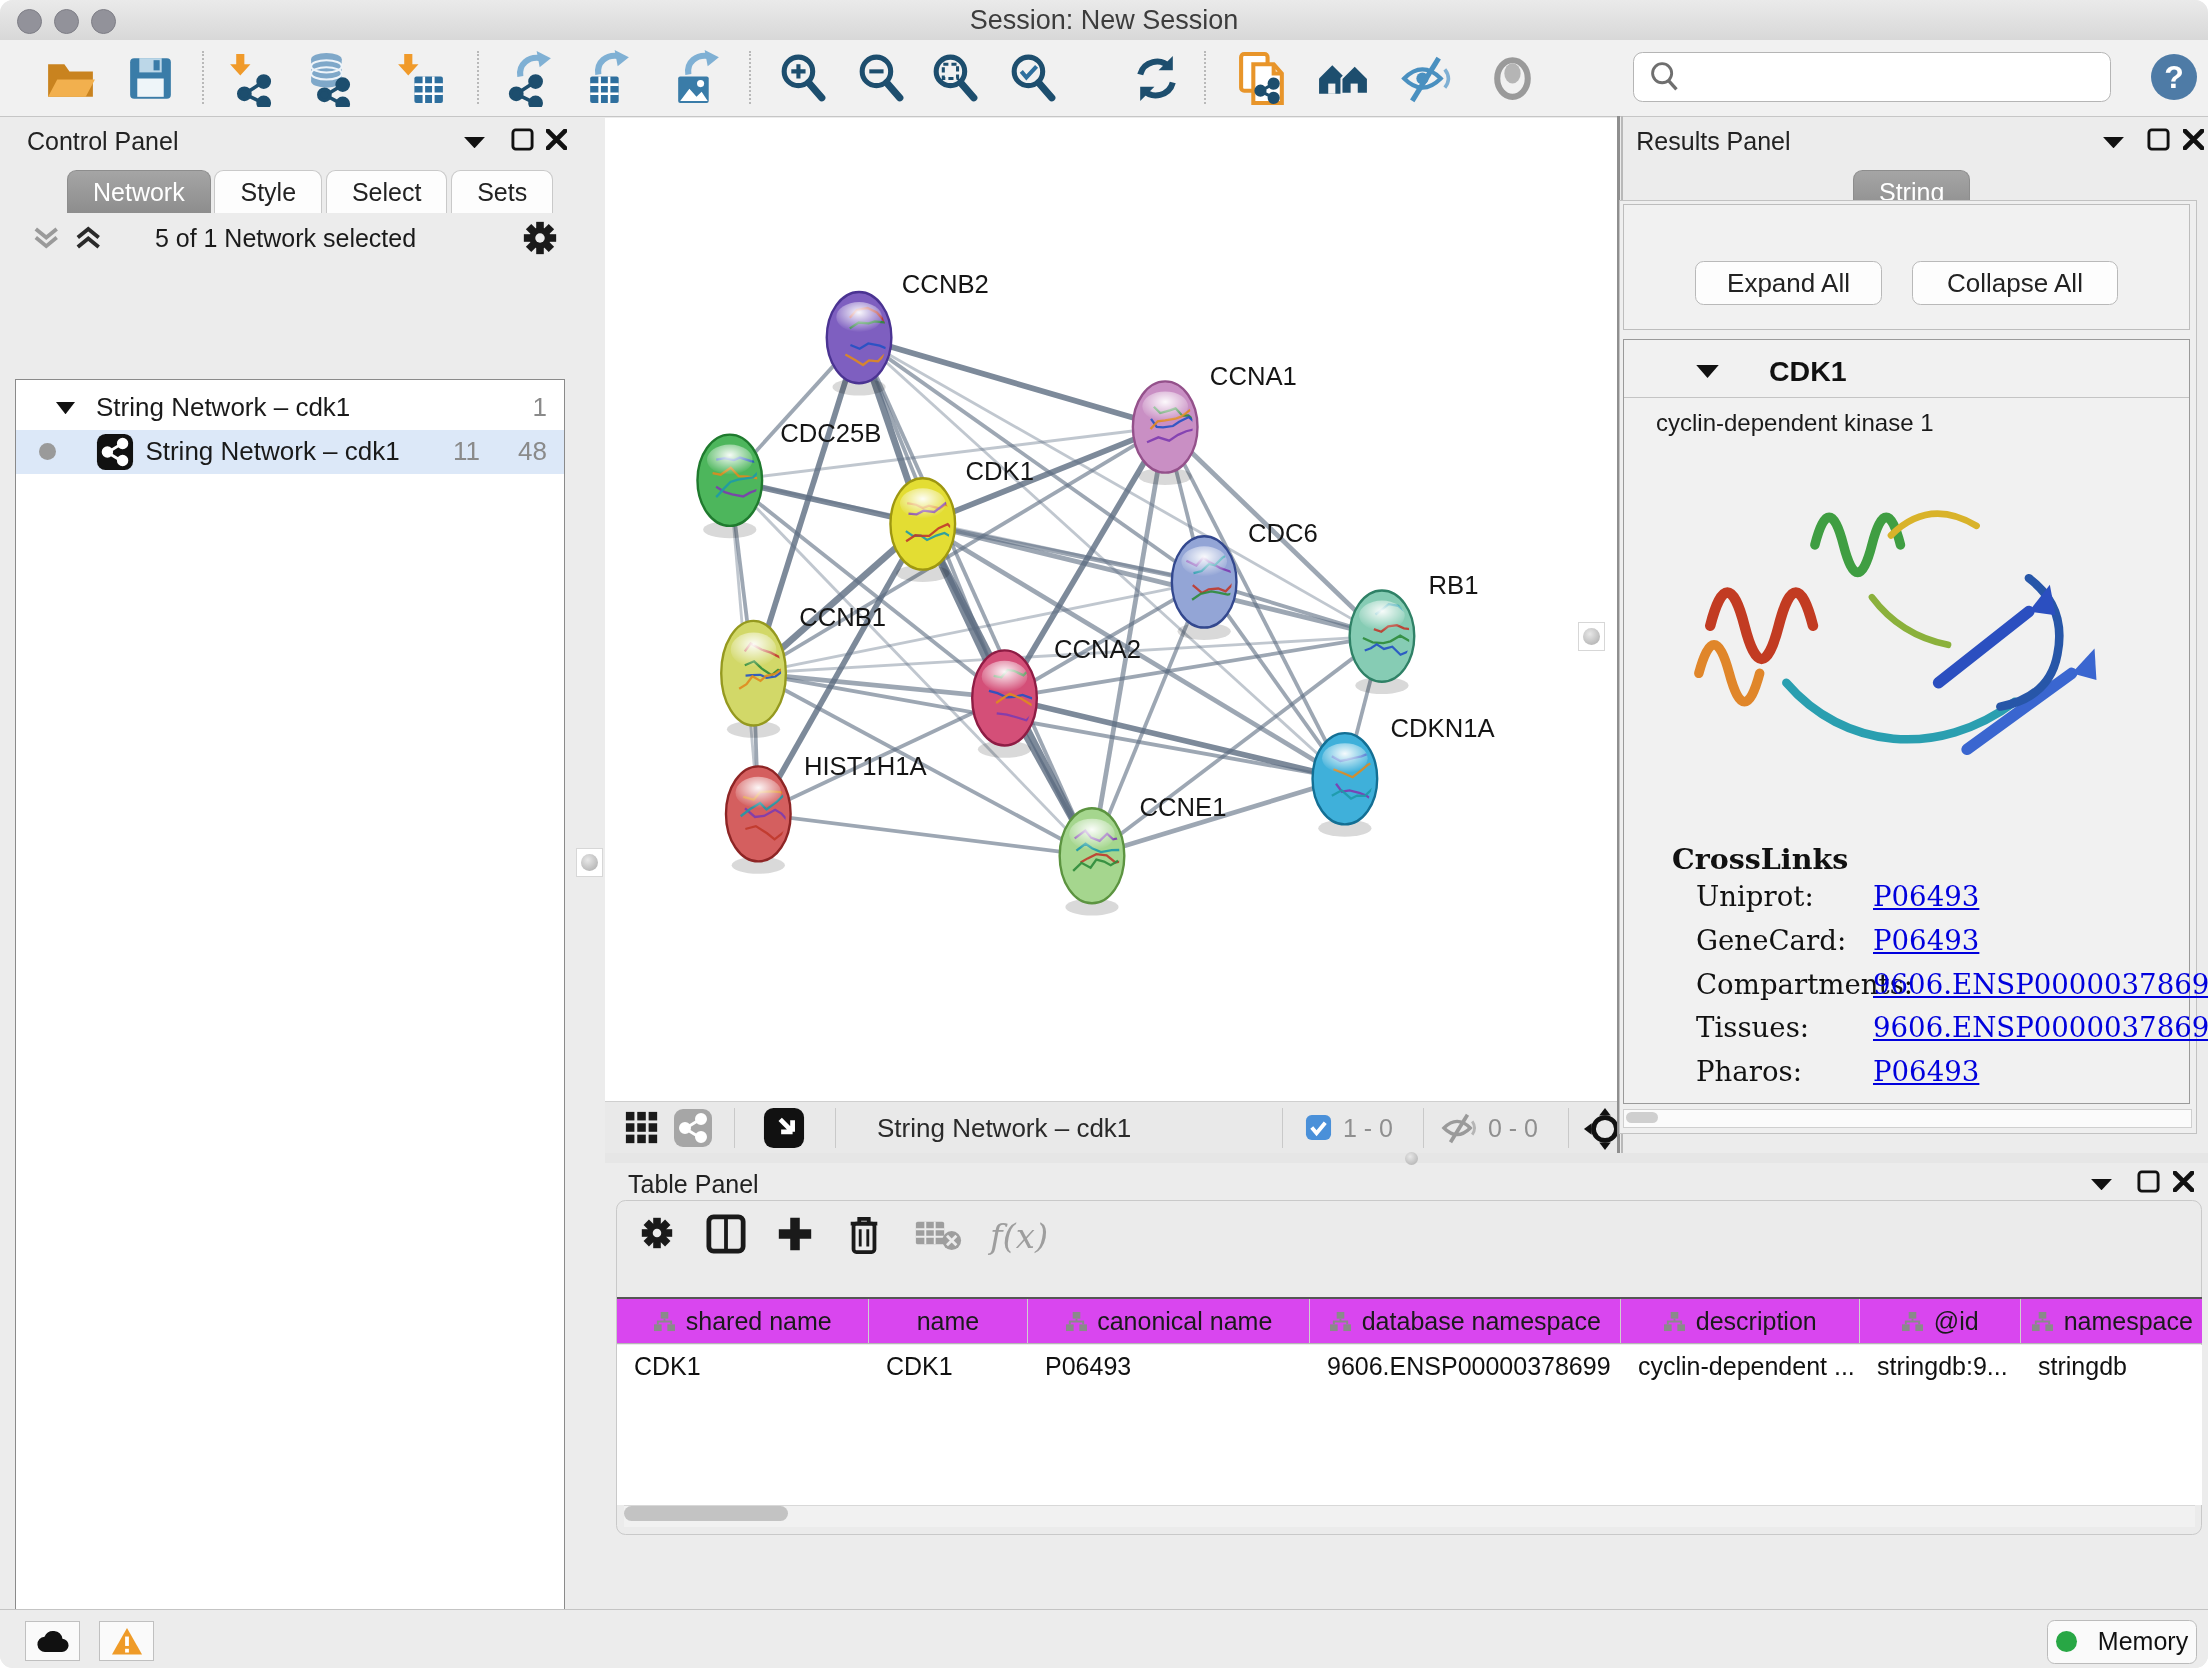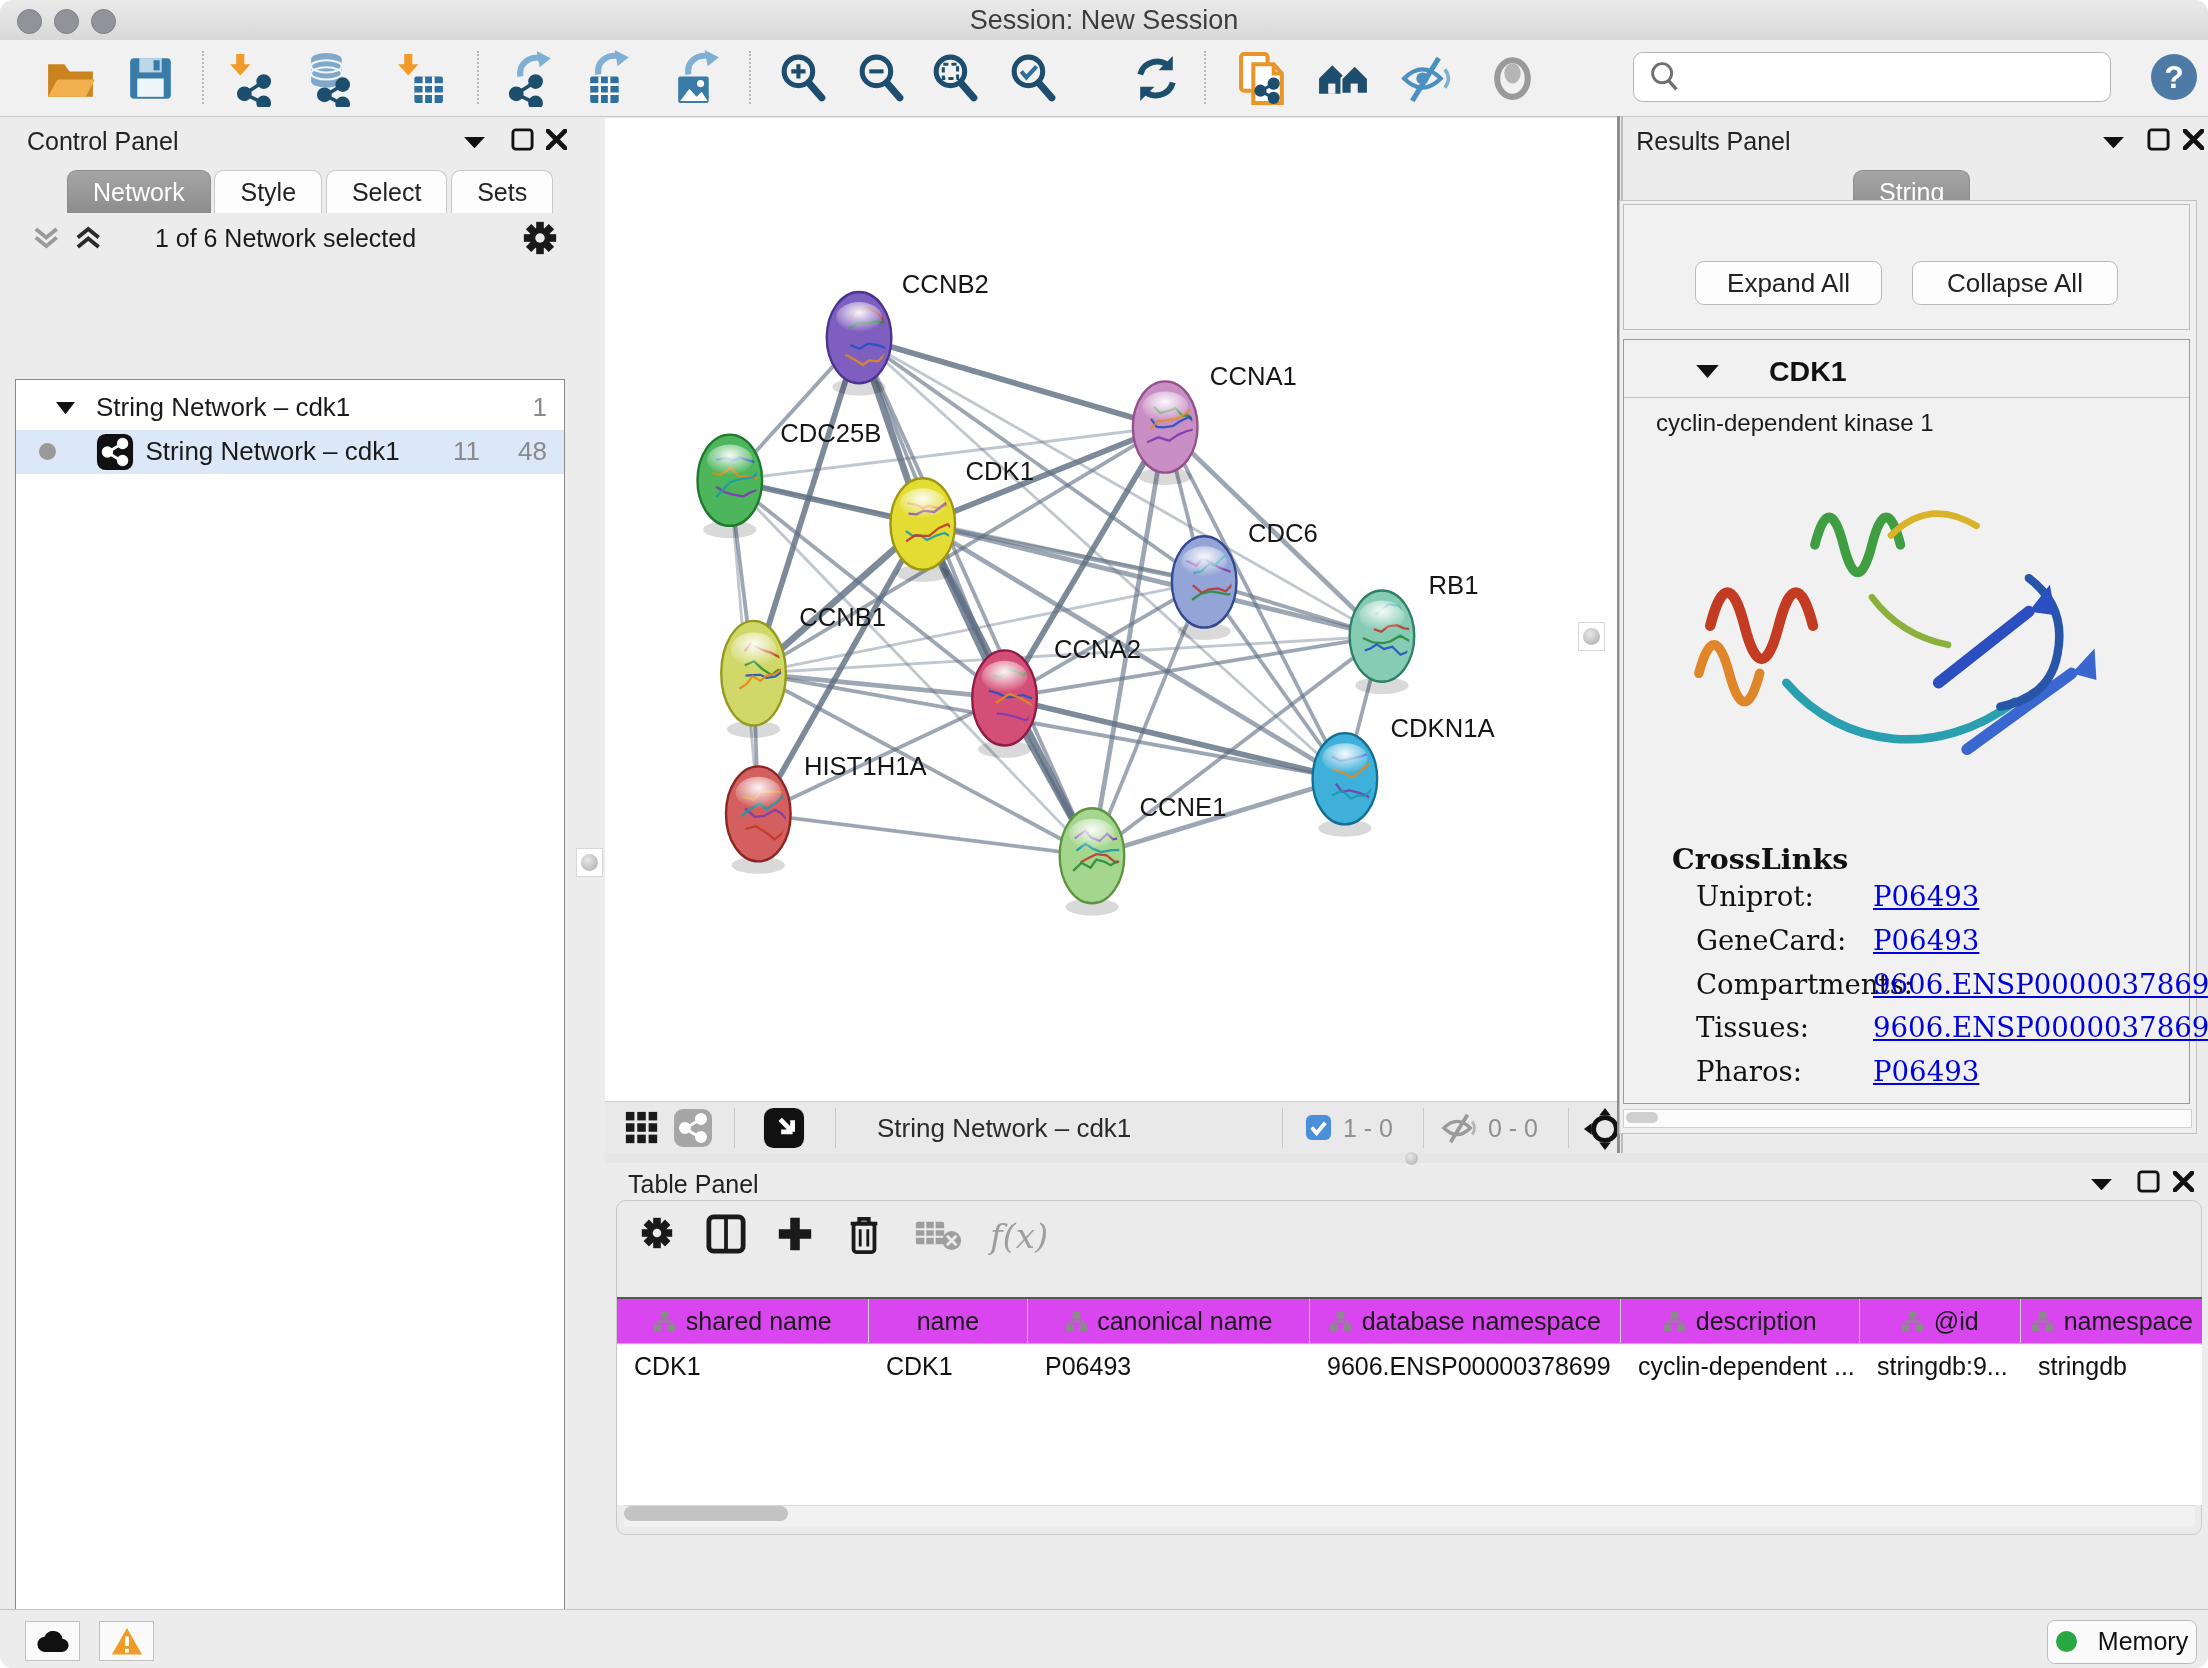--- a/index.html
+++ b/index.html
@@ -280,21 +280,21 @@
           </g>
         </svg>
     </div>
     <div class="abs" style="left:74px;top:110px">
       <svg width="28.5" height="25" viewBox="0 0 30 26">
           <g fill="none" stroke="#2a2a2a" stroke-width="4">
             <path d="M4 12L15 3l11 9M4 22l11-9 11 9"></path>
           </g>
         </svg>
     </div>
-    <div class="abs" style="left:124px;top:108px;width:323px;text-align:center;font-size:25px;color:#1a1a1a">1 of 6 Network selected</div>
+    <div class="abs" style="left:124px;top:108px;width:323px;text-align:center;font-size:25px;color:#1a1a1a">5 of 1 Network selected</div>
     <div class="abs" style="left:521px;top:103px">
       <svg width="38" height="38" viewBox="0 0 40 40">
           <g fill="#1a1a1a">
             <g transform="translate(20,20)">
               <rect x="-4" y="-17" width="8" height="34"></rect>
               <rect x="-4" y="-17" width="8" height="34" transform="rotate(45)"></rect>
               <rect x="-4" y="-17" width="8" height="34" transform="rotate(90)"></rect>
               <rect x="-4" y="-17" width="8" height="34" transform="rotate(135)"></rect>
               <circle r="11"></circle>
             </g>

